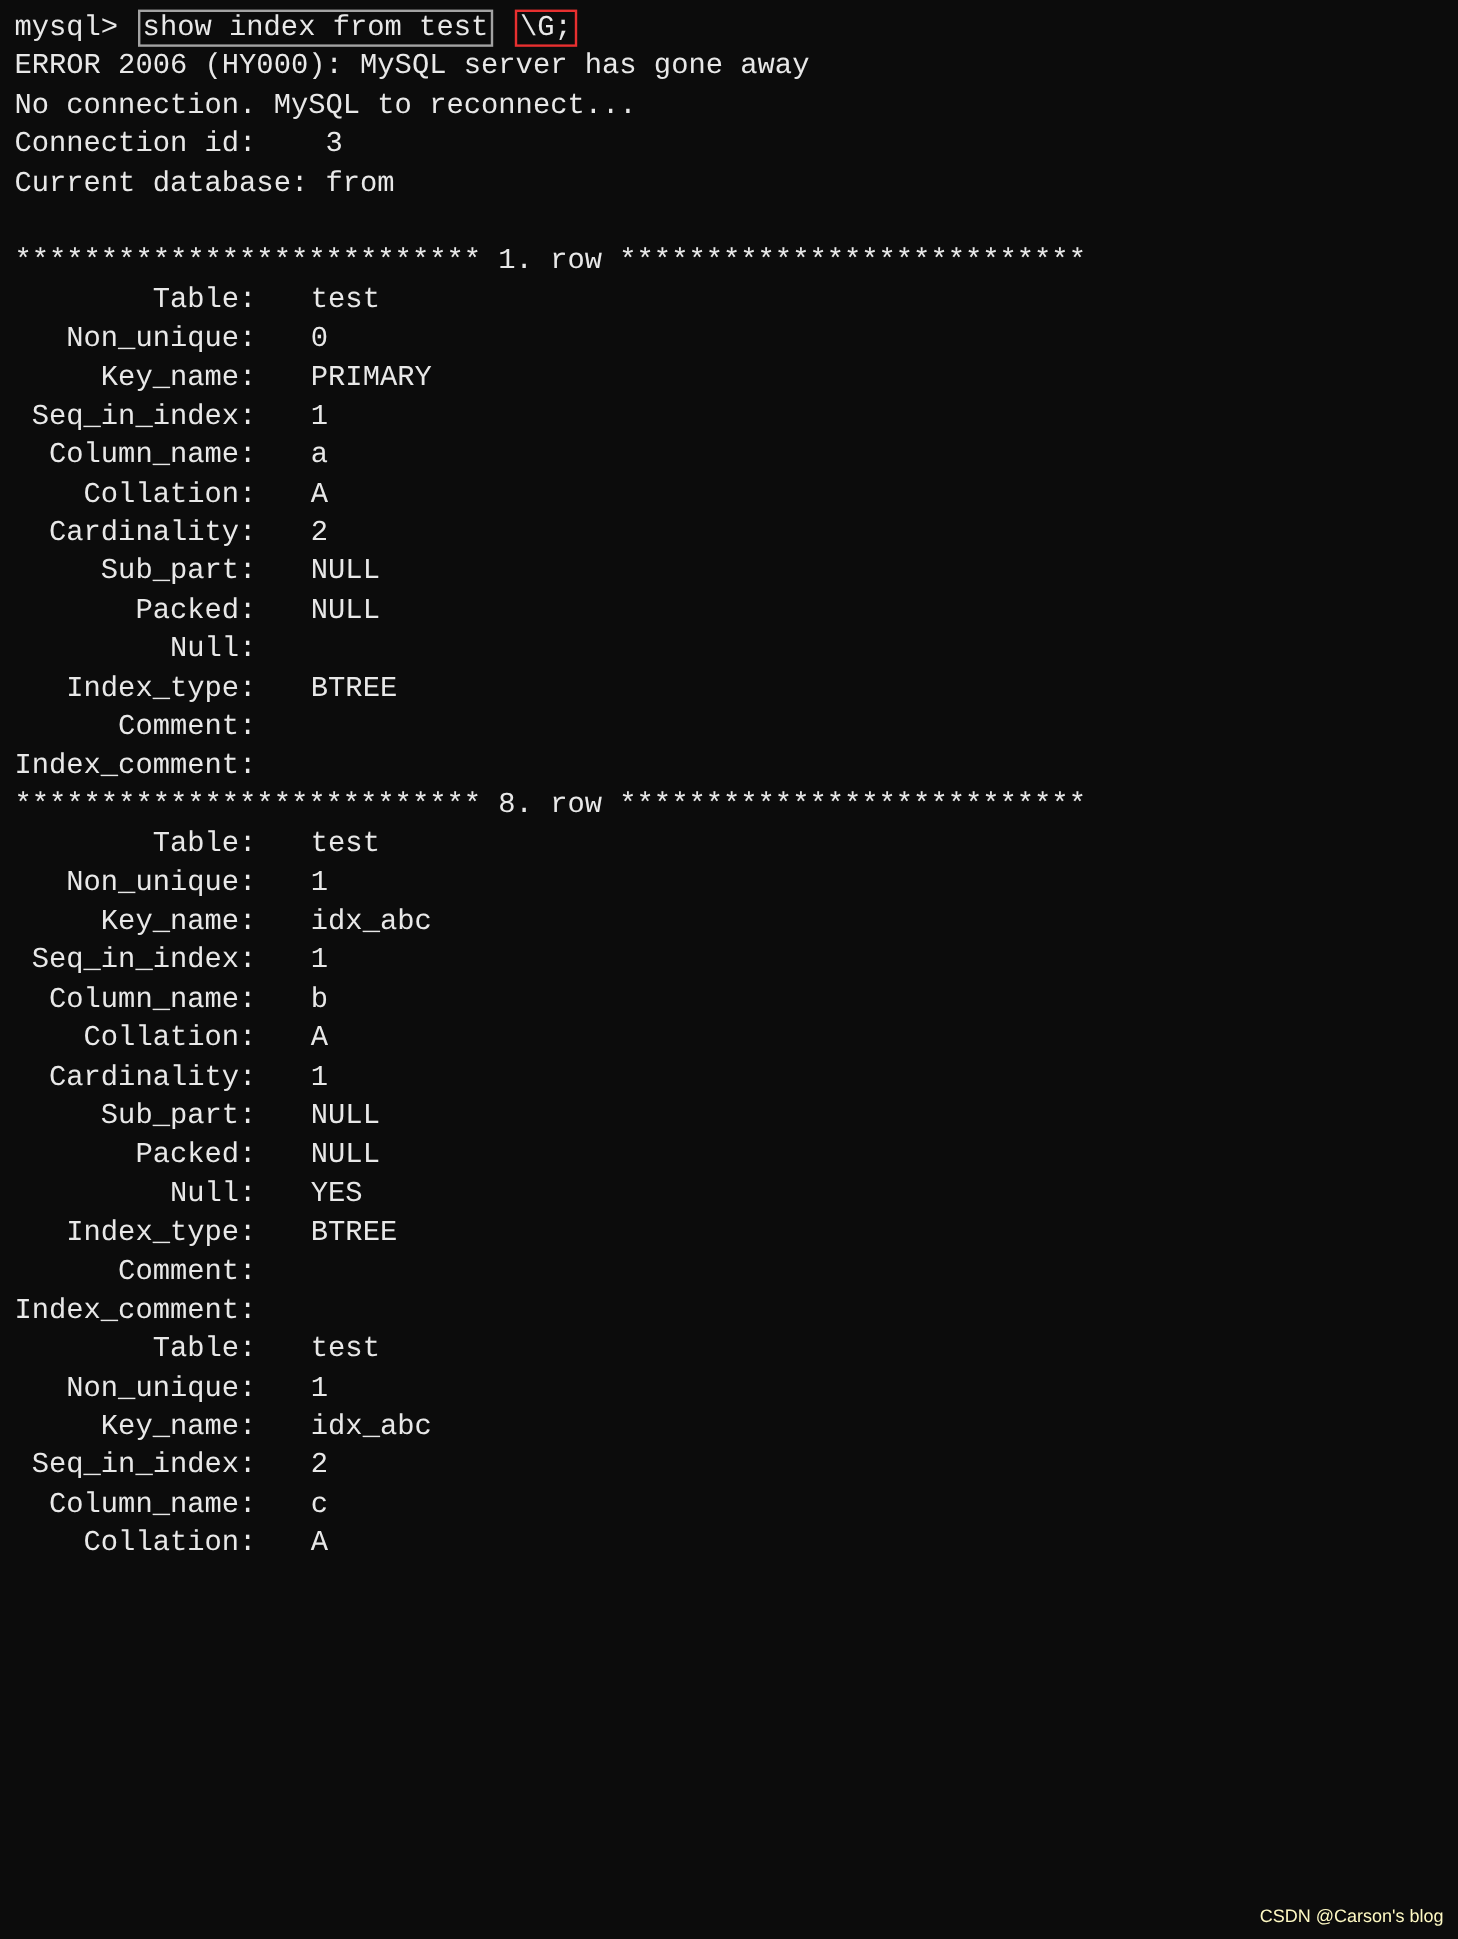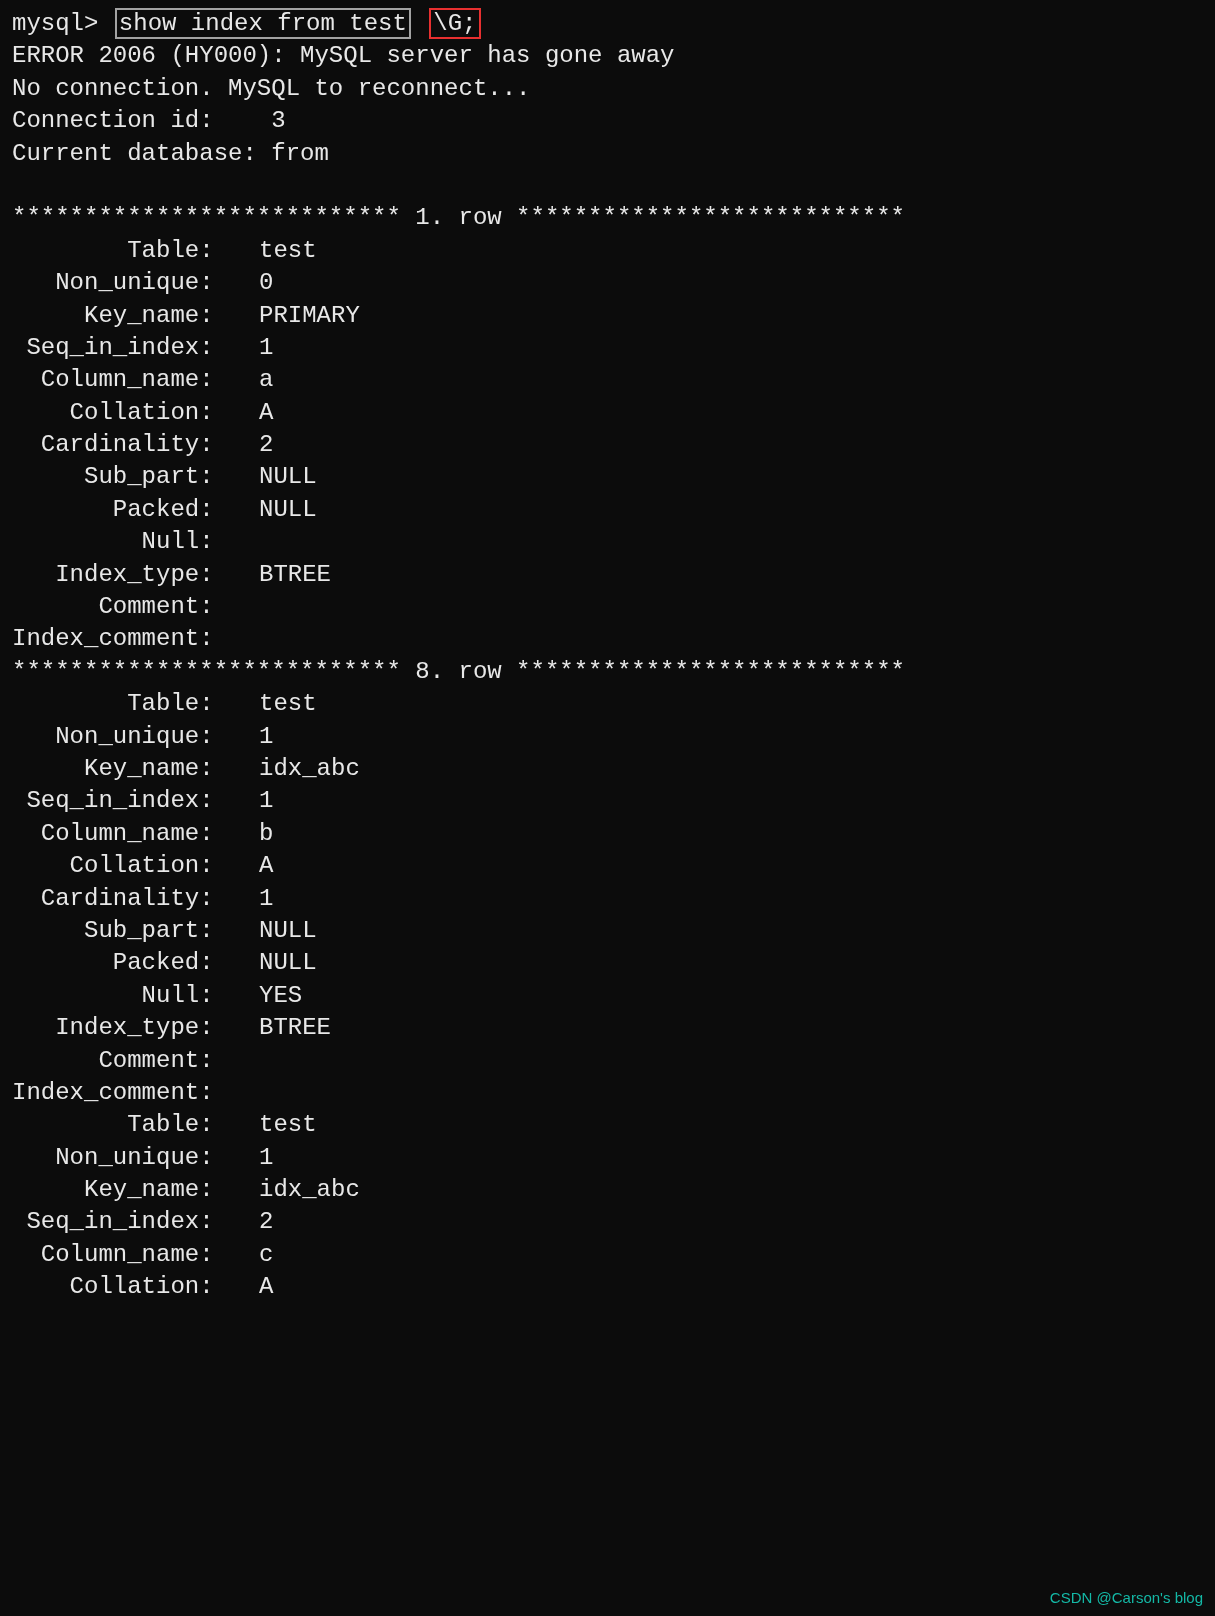--- a/index.html
+++ b/index.html
@@ -47,21 +47,21 @@
     .field-value {
       white-space: pre;
     }
     .row-separator {
       white-space: pre;
     }
     .watermark {
       position: absolute;
       bottom: 8px;
       right: 12px;
-      color: #14b8a6;
+      color: #fef9c3;
       font-size: 15px;
       font-family: Arial, sans-serif;
     }
     .blank-line {
       height: 1.35em;
     }
   </style>
 </head>
 <body>
 

